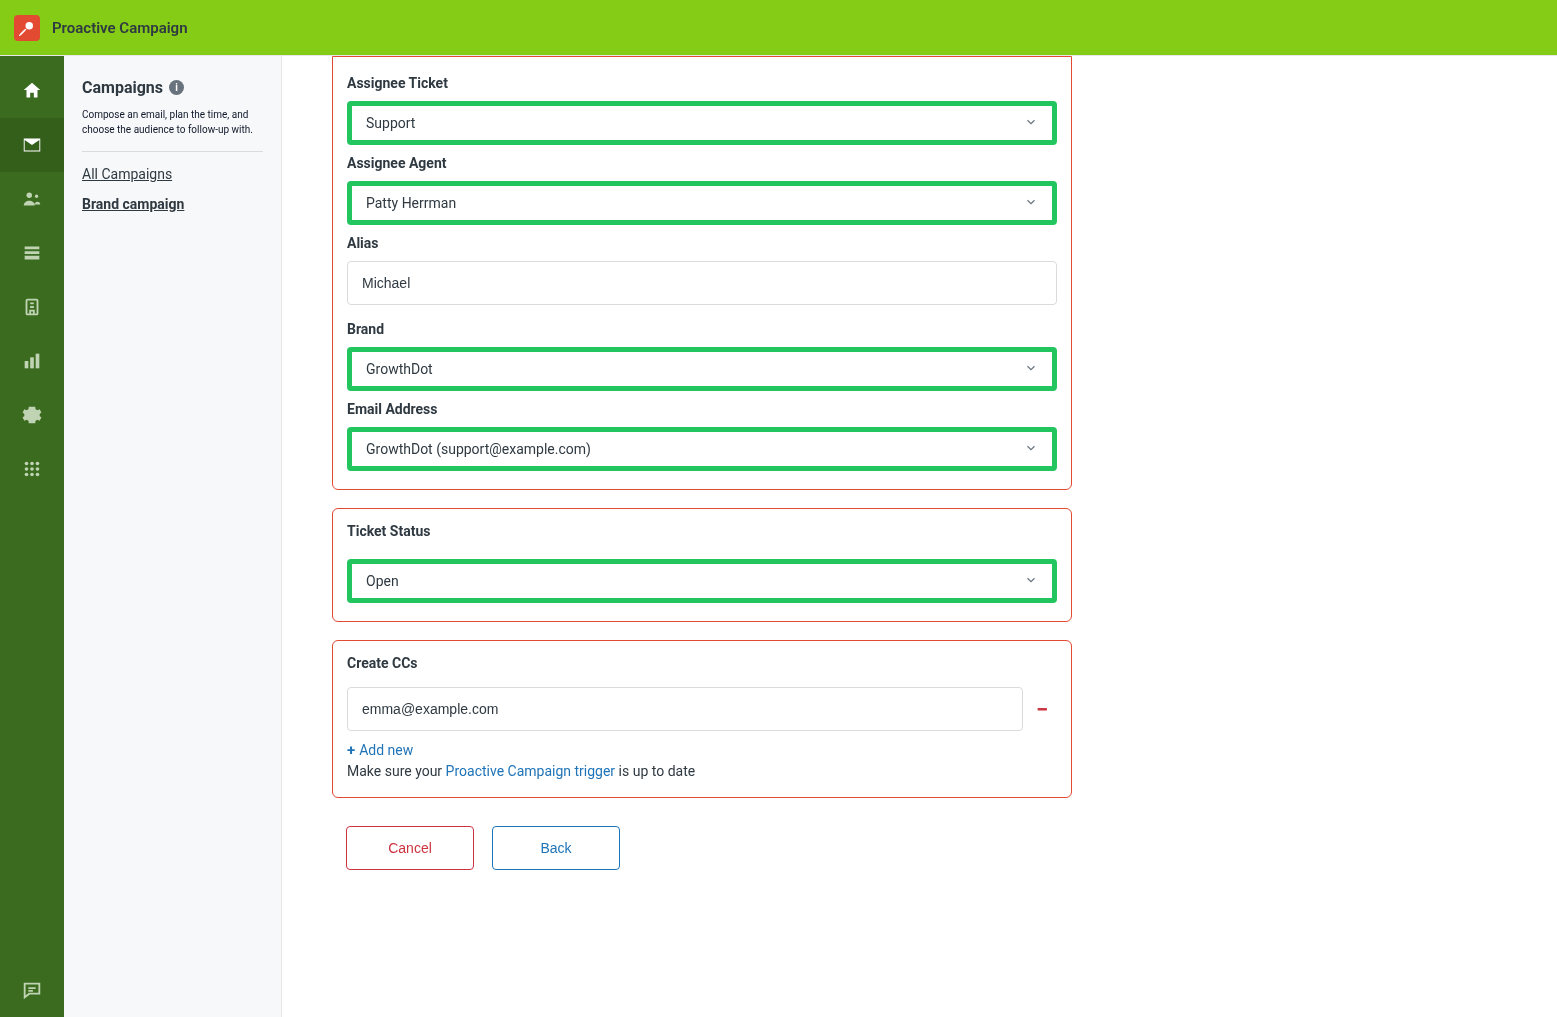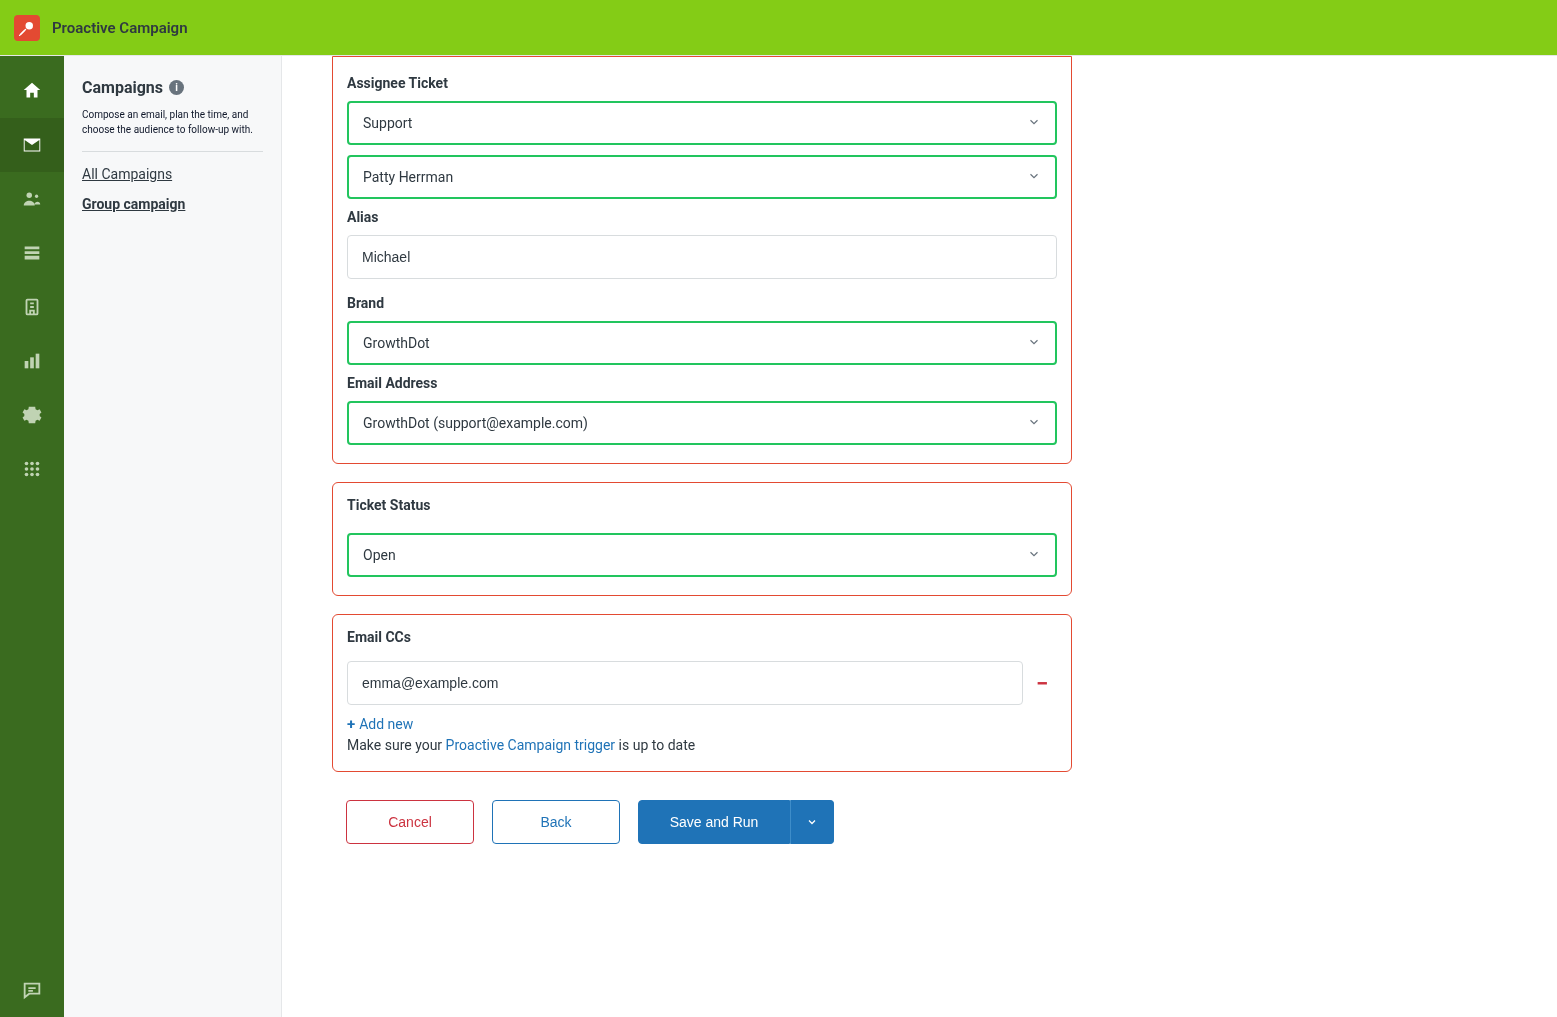--- a/index.html
+++ b/index.html
@@ -34,21 +34,21 @@
 .content { max-width: 740px; }
 
 
 .group-box { border: 1.5px solid #e34a32; border-radius: 6px; padding: 14px 14px 18px 14px; margin-bottom: 18px; }
 .group-box.first { border-top-left-radius: 0; border-top-right-radius: 0; border-top: 1.5px solid #e34a32; padding-top: 10px; }
 
 
 .field-label { font-size: 14px; font-weight: 700; color: #2f3941; margin: 8px 0 10px 0; display: block; }
 .select-wrap, .text-input { position: relative; }
 .select-wrap { margin-bottom: 10px; }
-.select-display { border: 2px solid #22c55e; border-radius: 4px; height: 44px; display: flex; align-items: center; justify-content: space-between; padding: 0 14px; background: #fff; cursor: pointer; font-size: 14px; color: #2f3941; }
+.select-display { border: 5px solid #22c55e; border-radius: 4px; height: 44px; display: flex; align-items: center; justify-content: space-between; padding: 0 14px; background: #fff; cursor: pointer; font-size: 14px; color: #2f3941; }
 .chevron-down { }
 .chevron-down svg { width: 14px; height: 14px; }
 .text-input input { width: 100%; border: 1px solid #d8dcde; border-radius: 4px; height: 44px; padding: 0 14px; font-size: 14px; color: #2f3941; background: #fff; outline: none; }
 .text-input { margin-bottom: 10px; }
 
 
 .cc-row { display: flex; align-items: center; gap: 4px; margin-bottom: 10px; }
 .cc-row .text-input { flex: 1; margin-bottom: 0; }
 .cc-row input { width: 100%; }
 .remove-btn { color: #cc3340; font-size: 22px; font-weight: 700; cursor: pointer; width: 30px; text-align: center; }
@@ -148,37 +148,38 @@
     </div>
   </div>
 
   <div class="sidebar">
     <div class="sidebar-title-row">
       <span class="sidebar-title">Campaigns</span>
       <span class="info-icon">i</span>
     </div>
     <div class="sidebar-desc">Compose an email, plan the time, and choose the audience to follow-up with.</div>
     <a class="sidebar-link">All Campaigns</a>
-    <a class="sidebar-link bold">Group campaign</a>
+    <a class="sidebar-link bold">Brand campaign</a>
   </div>
 
   <div class="main">
     <div class="content">
 
       <div class="group-box first">
         <label class="field-label">Assignee Ticket</label>
         <div class="select-wrap">
           <div class="select-display">
             <span>Support</span>
             <span class="chevron-down"><svg viewBox="0 0 24 24" fill="none" stroke="#68737d" stroke-width="2">
                   <path d="M6 9l6 6 6-6"></path>
                 </svg></span>
           </div>
         </div>
 
+        <label class="field-label">Assignee Agent</label>
         <div class="select-wrap">
           <div class="select-display">
             <span>Patty Herrman</span>
             <span class="chevron-down"><svg viewBox="0 0 24 24" fill="none" stroke="#68737d" stroke-width="2">
                   <path d="M6 9l6 6 6-6"></path>
                 </svg></span>
           </div>
         </div>
 
         <label class="field-label">Alias</label>
@@ -214,45 +215,37 @@
           <div class="select-display">
             <span>Open</span>
             <span class="chevron-down"><svg viewBox="0 0 24 24" fill="none" stroke="#68737d" stroke-width="2">
                   <path d="M6 9l6 6 6-6"></path>
                 </svg></span>
           </div>
         </div>
       </div>
 
       <div class="group-box">
-        <label class="field-label" style="margin-top:0">Email CCs</label>
+        <label class="field-label" style="margin-top:0">Create CCs</label>
         <div style="height:6px"></div>
         <div class="cc-row">
           <div class="text-input">
             <input type="text" value="emma@example.com" style="">
           </div>
           <div class="remove-btn">−</div>
         </div>
         <div class="add-new">
           <span class="plus">+</span>
           <span>Add new</span>
         </div>
         <div class="help-text">
           <span>Make sure your </span><span class="help-link">Proactive Campaign trigger</span><span> is up to date</span>
         </div>
       </div>
 
       <div class="footer-buttons">
         <button class="btn btn-cancel">Cancel</button>
         <button class="btn btn-back">Back</button>
-        <div class="btn-group-primary">
-          <button class="btn btn-save">Save and Run</button>
-          <button class="btn btn-save-more">
-            <svg viewBox="0 0 24 24" fill="none" stroke="#fff" stroke-width="2.5">
-                <path d="M6 9l6 6 6-6"></path>
-              </svg>
-          </button>
-        </div>
       </div>
 
     </div>
   </div>
 </div>
 
 </body></html>

